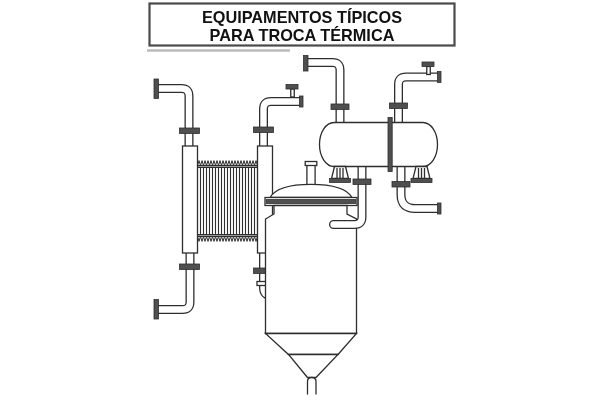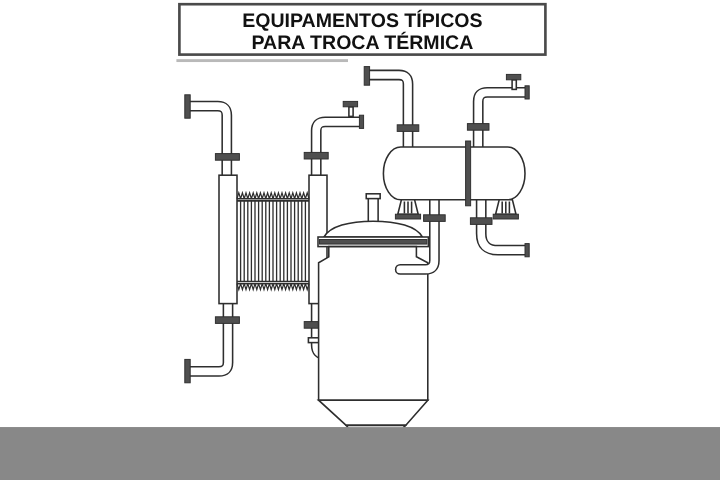--- a/index.html
+++ b/index.html
@@ -1,16 +1,16 @@
 <!DOCTYPE html>
 <html style="--bg: #ffffff; --line: #2e2e2e; --flange: #4f4f4f; --tborder: #4a4a4a; --shadow: #b9b9b9;"><head>
 <meta charset="utf-8">
 <style>
   html,body{margin:0;padding:0;background:#888;}
-  .stage{position:relative;width:600px;height:356px;background:var(--bg,#fff);overflow:hidden;
+  .stage{position:relative;width:600px;height:400px;background:var(--bg,#fff);overflow:hidden;
          font-family:"Liberation Sans", sans-serif;}
   svg{display:block}
   .ln{stroke:var(--line);stroke-width:1.3;fill:none}
   .shape{stroke:var(--line);stroke-width:1.3;fill:#fff}
   .dark{fill:var(--flange);stroke:var(--line);stroke-width:0.8}
   .titlebox{fill:#fff;stroke:var(--tborder);stroke-width:2.2}
   .title-text{font-family:"Liberation Sans", sans-serif;font-weight:bold;font-size:16.3px;
               fill:#111;text-anchor:middle}
   .shadow{fill:var(--shadow)}
 </style>

